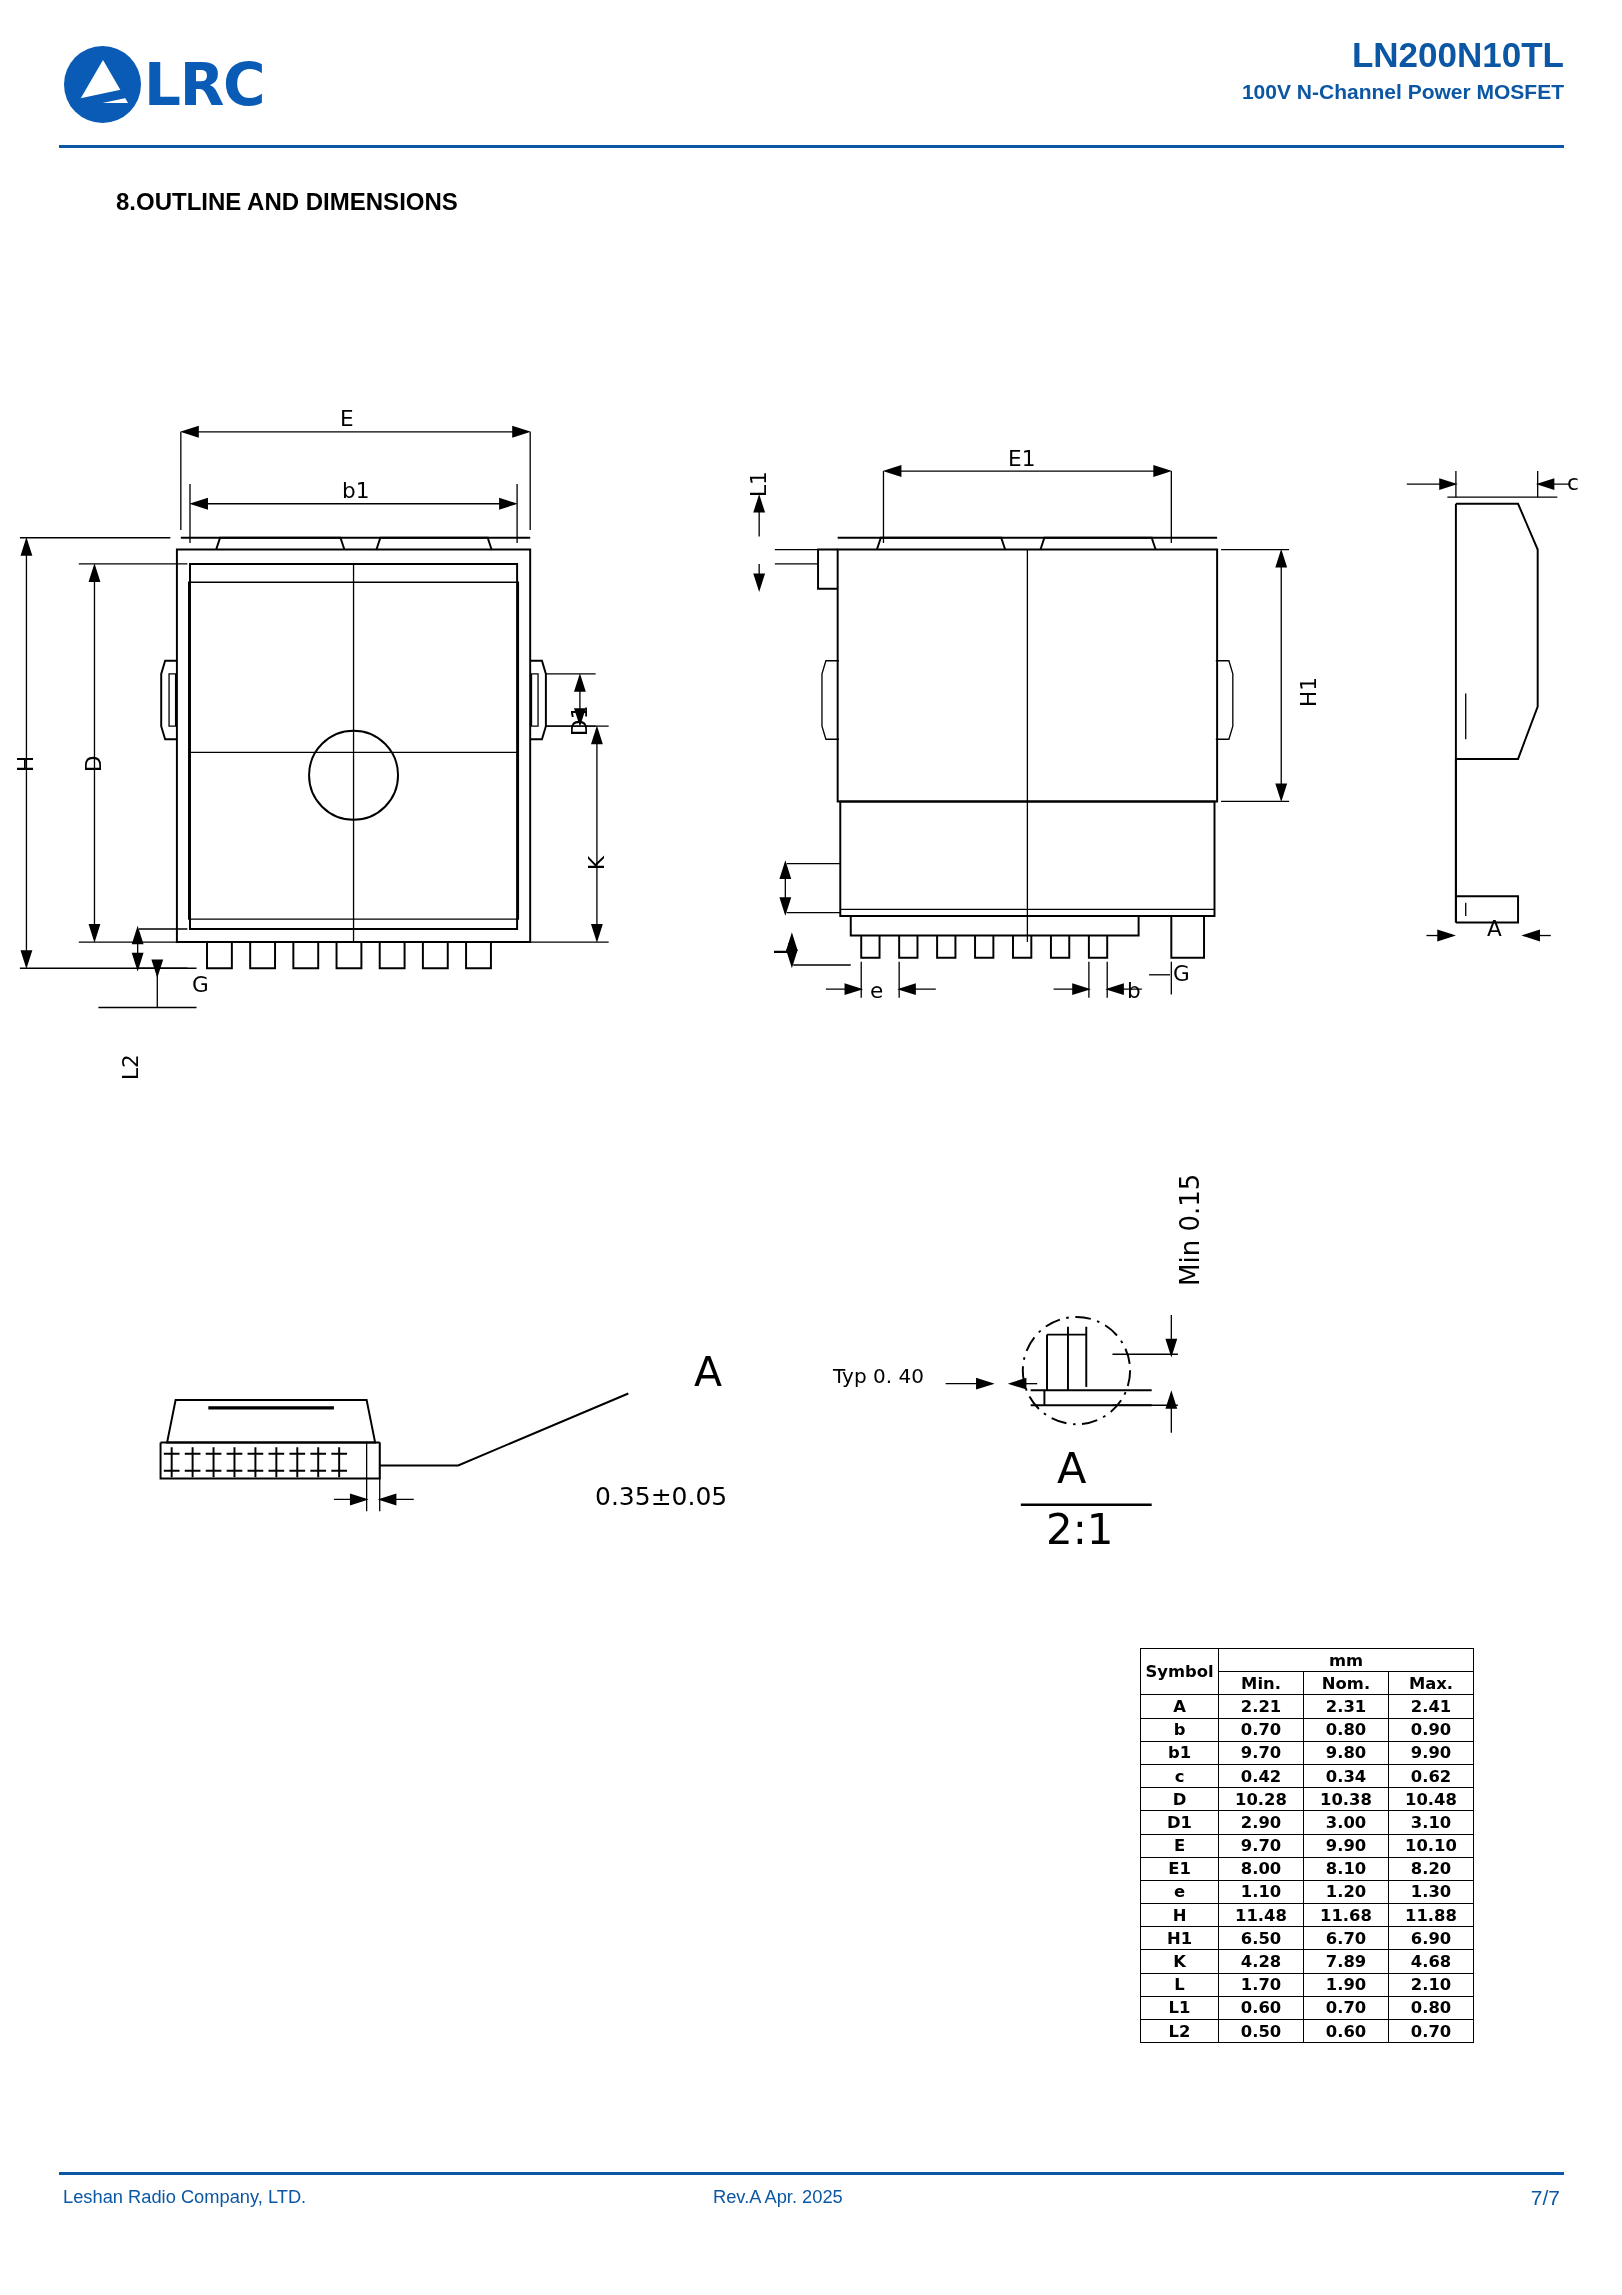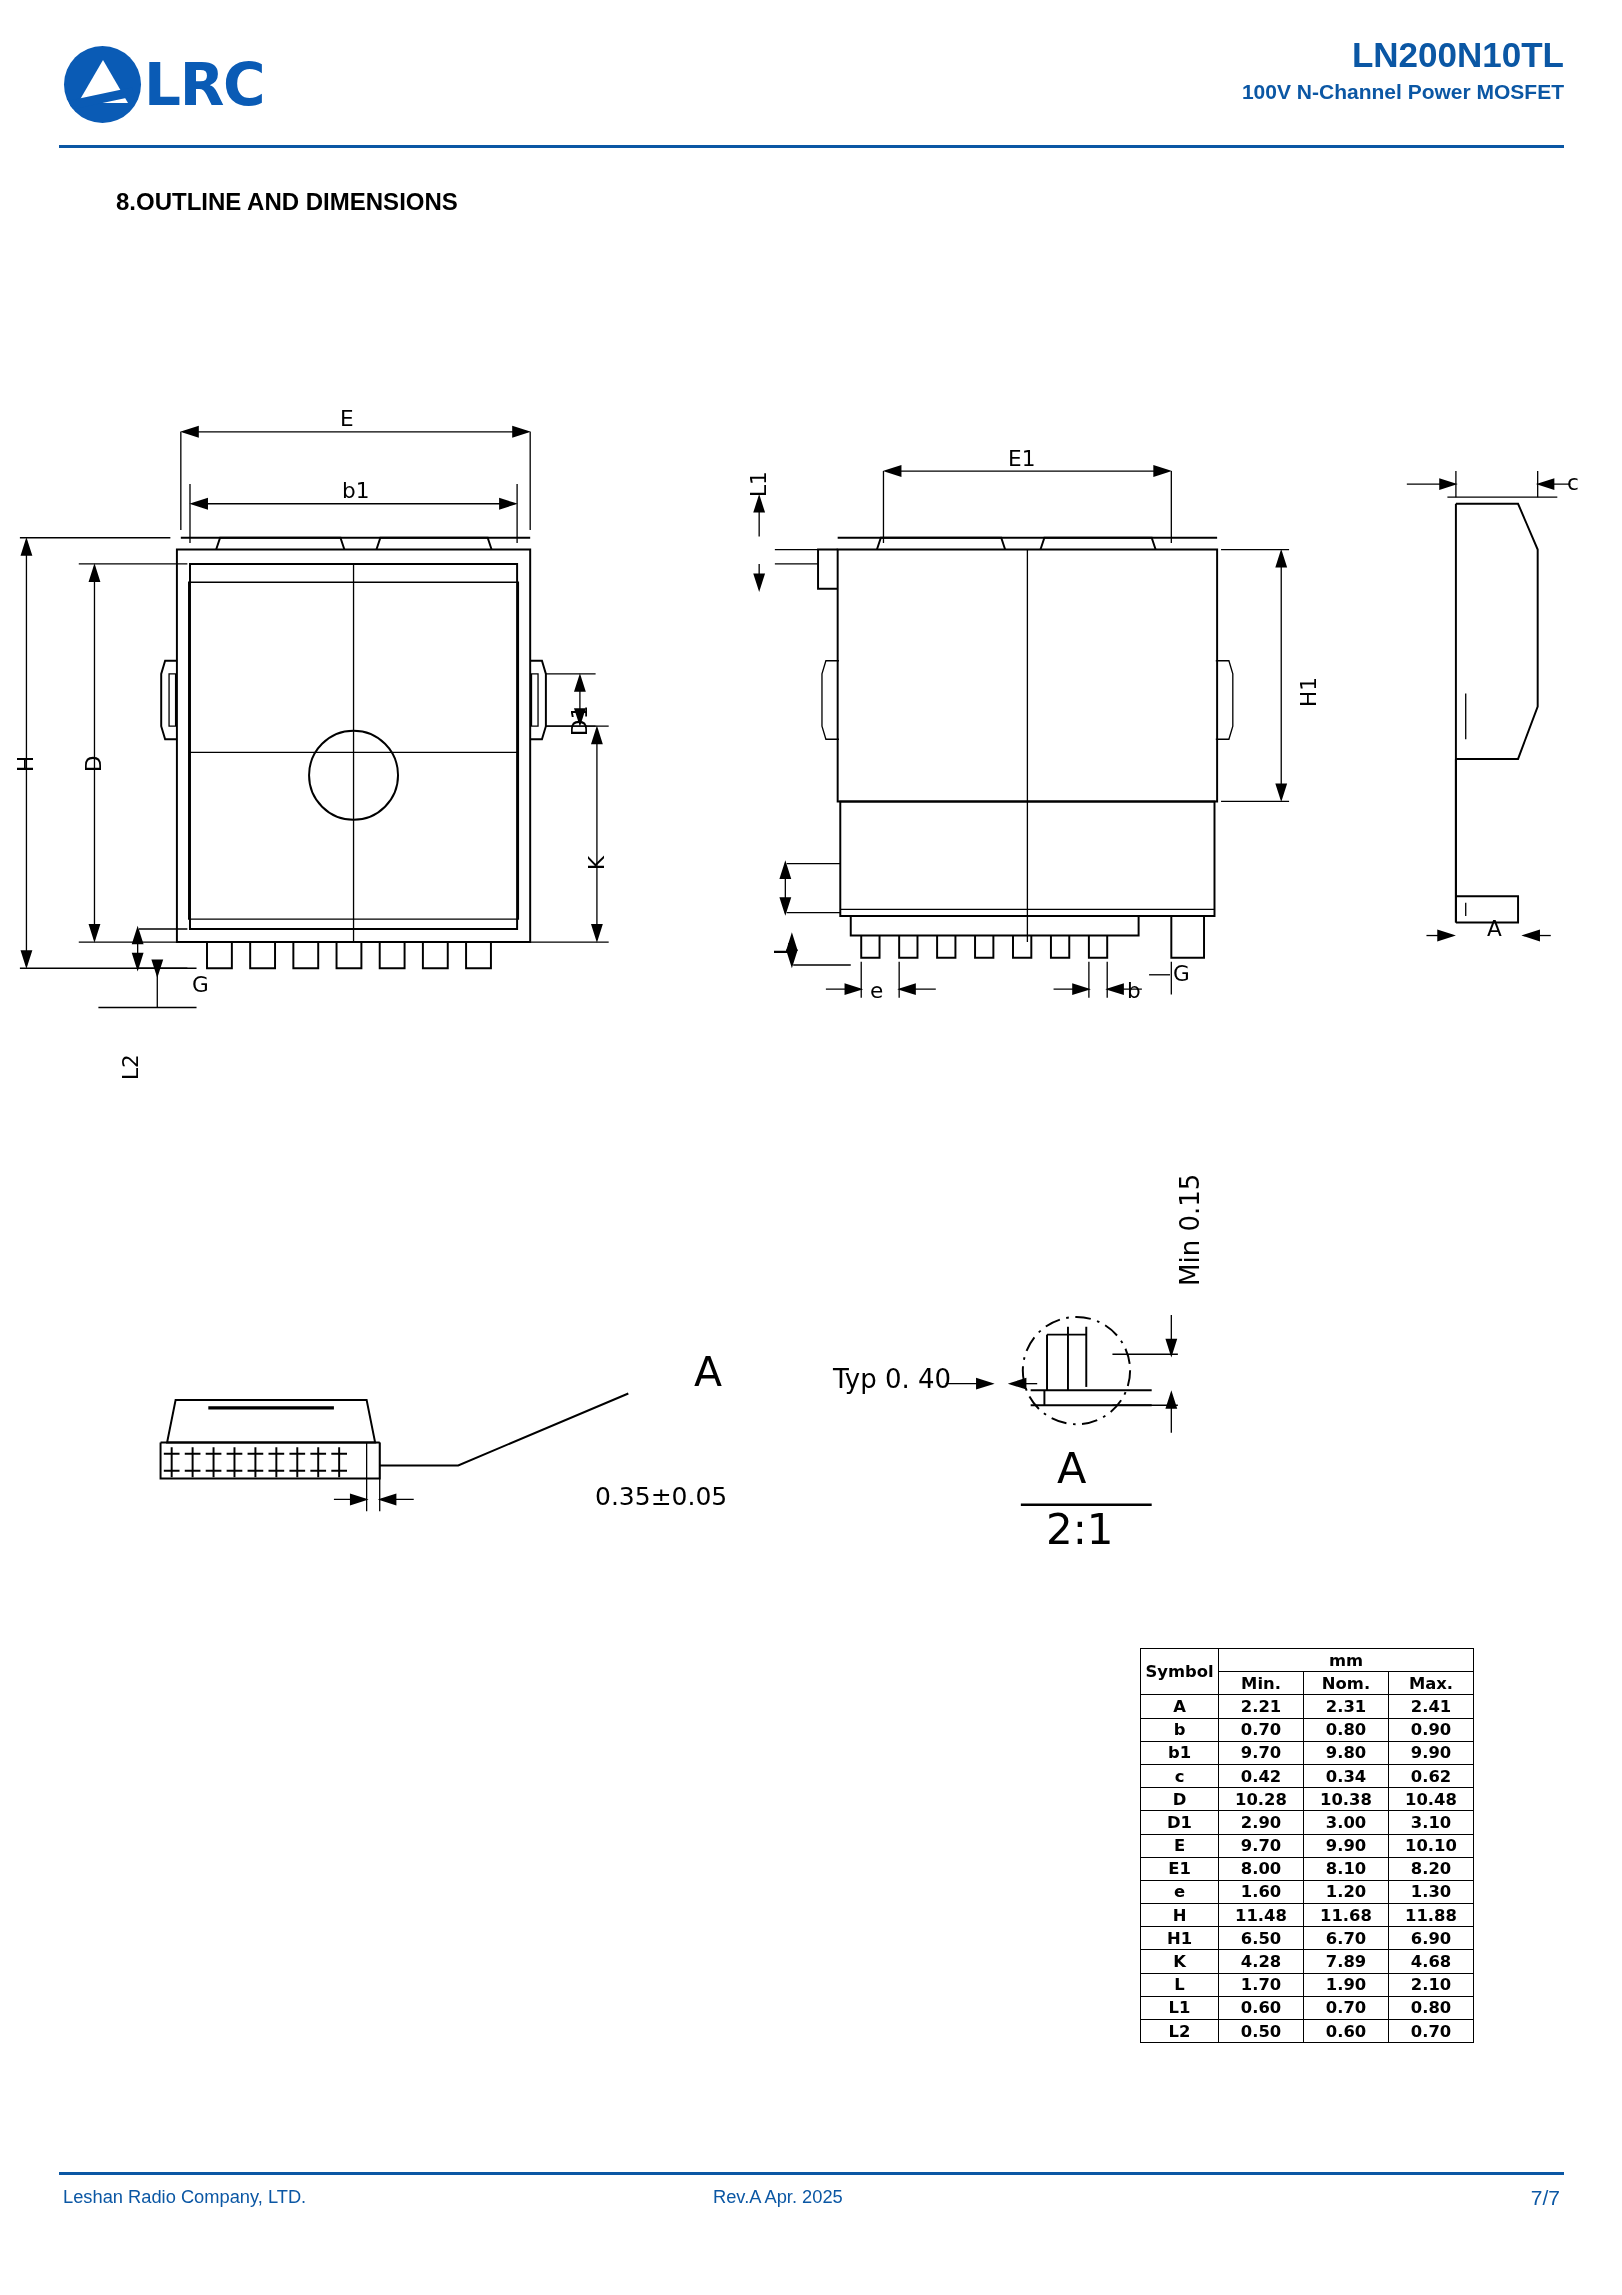--- a/index.html
+++ b/index.html
@@ -419,21 +419,21 @@
   <div class="dim-label rot90" style="left:770px; top:955px;">L</div>
   <div class="dim-label" style="left:870px; top:978px;">e</div>
   <div class="dim-label" style="left:1127px; top:978px;">b</div>
   <div class="dim-label" style="left:1173px; top:961px;">G</div>
 
   <div class="dim-label" style="left:1567px; top:470px;">c</div>
   <div class="dim-label" style="left:1487px; top:916px;">A</div>
 
   <div class="dim-label" style="left:694px; top:1348px; font-size:41px;">A</div>
   <div class="dim-label" style="left:595px; top:1482px; font-size:25px;">0.35±0.05</div>
-  <div class="dim-label" style="left:833px; top:1364px; font-size:26px;">Typ 0. 40</div>
+  <div class="dim-label" style="left:833px; top:1364px; font-size:20px;">Typ 0. 40</div>
   <div class="dim-label rot90" style="left:1175px; top:1286px; font-size:26px;">Min 0.15</div>
   <div class="dim-label" style="left:1057px; top:1443px; font-size:43px;">A</div>
   <div class="dim-label" style="left:1046px; top:1505px; font-size:42px;">2:1</div>
 
   <table class="dim-table">
     <thead>
       <tr>
         <th class="c-sym" rowspan="2">Symbol</th>
         <th class="c-val" colspan="3">mm</th>
       </tr>
@@ -487,21 +487,21 @@
         <td>10.10</td>
       </tr>
       <tr>
         <td>E1</td>
         <td>8.00</td>
         <td>8.10</td>
         <td>8.20</td>
       </tr>
       <tr>
         <td>e</td>
-        <td>1.60</td>
+        <td>1.10</td>
         <td>1.20</td>
         <td>1.30</td>
       </tr>
       <tr>
         <td>H</td>
         <td>11.48</td>
         <td>11.68</td>
         <td>11.88</td>
       </tr>
       <tr>

